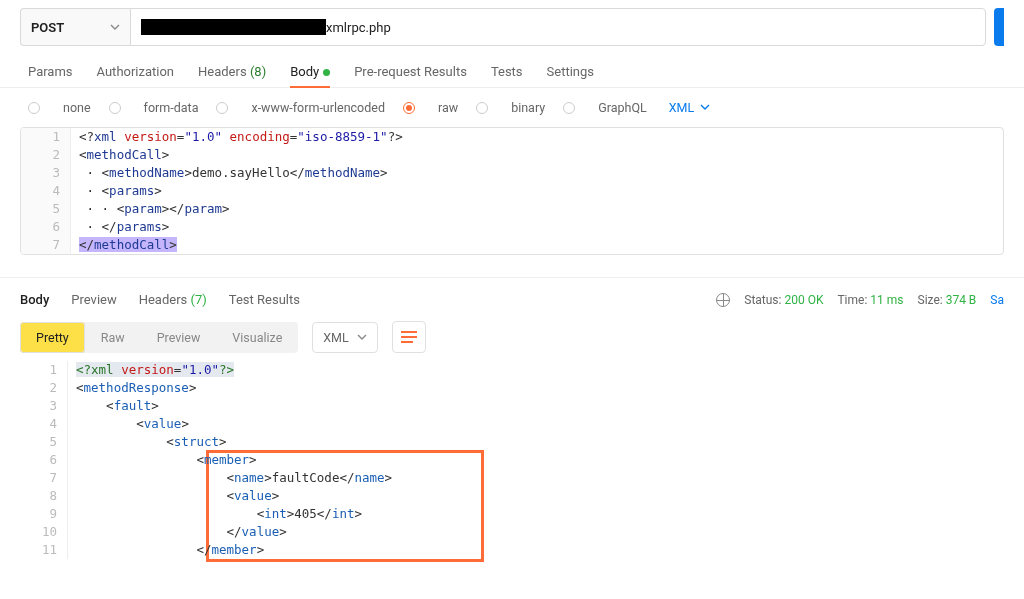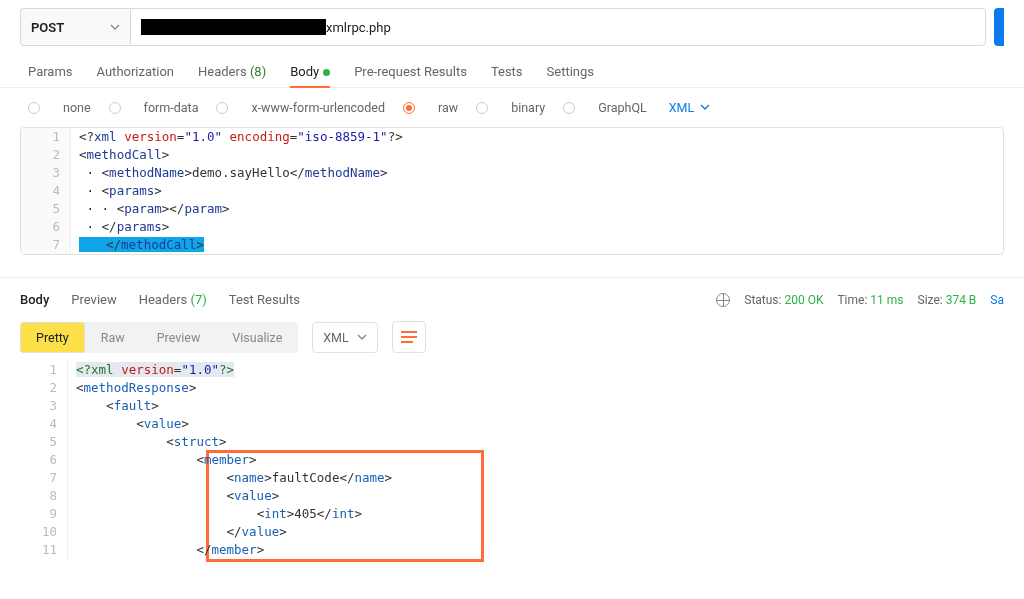--- a/index.html
+++ b/index.html
@@ -30,21 +30,21 @@
 .editor { border: 1px solid #e0e0e0; margin: 4px 20px 0 20px; border-radius: 4px; font-family: Menlo, Consolas, monospace; font-size: 12.5px; line-height: 18px; overflow: hidden; }
 .editor-row { display: flex; }
 .gutter { width: 50px; text-align: right; color: #bbb; padding-right: 10px; background: #fafafa; border-right: 1px solid #eee; user-select: none; }
 .code { padding-left: 8px; white-space: pre; flex: 1; }
 
 .t-punc { color: #333; }
 .t-tag { color: #1f3a93; }
 .t-attr { color: #c41a16; }
 .t-val { color: #1a1aa6; }
 .t-text { color: #333; }
-.cursor-mark { color: #333; background: #0ea5e9; padding-left: 27px; }
+.cursor-mark { color: #333; background: #c4b5fd; }
 
 .response-tabs { display: flex; align-items: center; padding: 14px 20px 10px 20px; gap: 22px; font-size: 13px; border-top: 1px solid #eee; margin-top: 22px; }
 .response-tabs .tab-r { color: #666; cursor: pointer; }
 .response-tabs .tab-r.active { color: #212121; font-weight: 500; }
 .response-tabs .tab-r .count-g { color: #2fb344; }
 .resp-meta { margin-left: auto; display: flex; align-items: center; gap: 14px; color: #666; font-size: 12px; }
 .resp-meta .g { color: #2fb344; }
 .globe { width: 14px; height: 14px; border: 1.2px solid #888; border-radius: 50%; position: relative; display: inline-block; }
 .globe::before { content: ""; position: absolute; left: 50%; top: 0; bottom: 0; width: 1px; background: #888; }
 .globe::after { content: ""; position: absolute; top: 50%; left: 0; right: 0; height: 1px; background: #888; }

